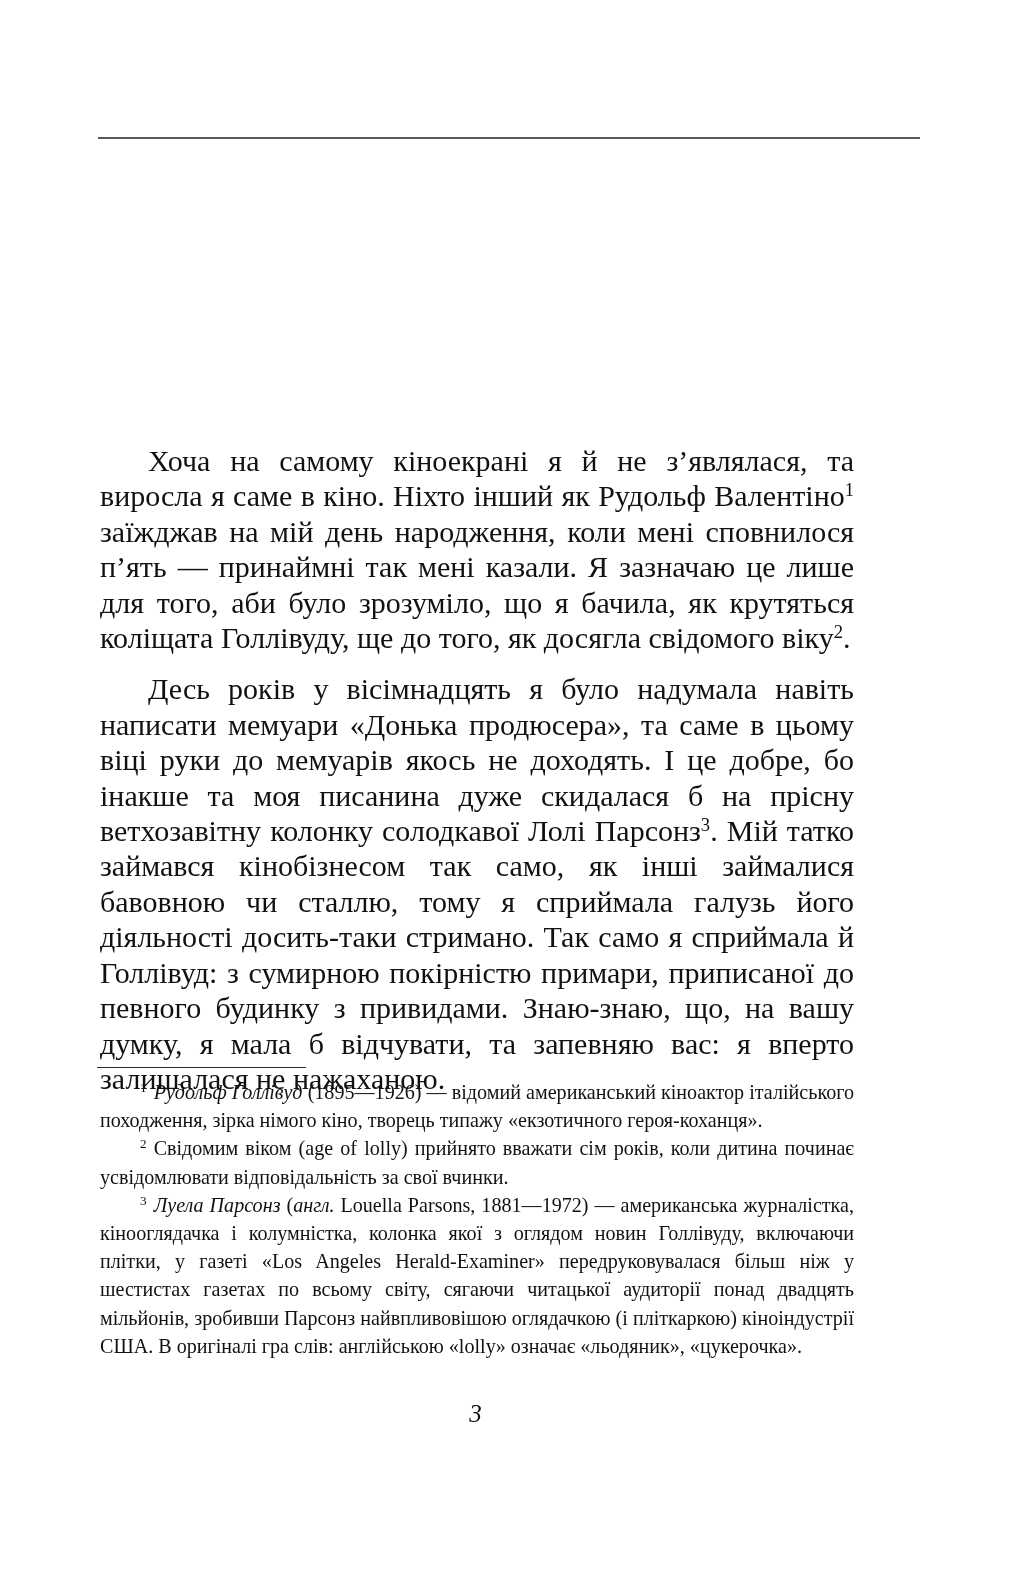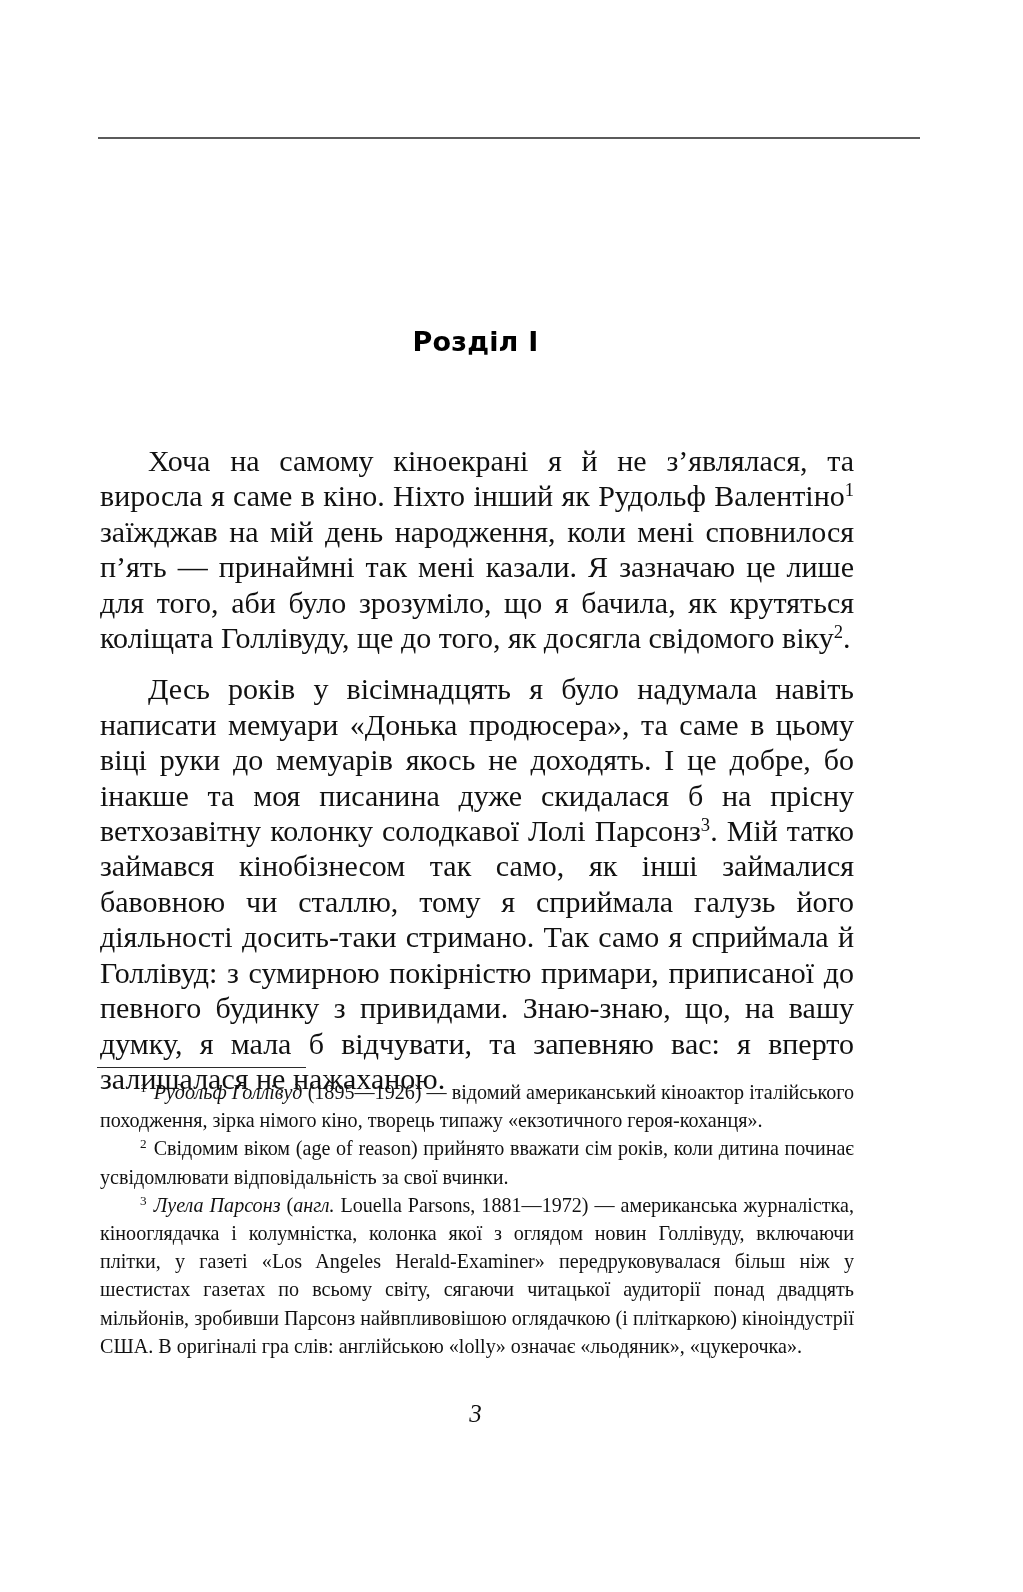--- a/index.html
+++ b/index.html
@@ -122,37 +122,36 @@
     color: #111111;
   }
 </style>
 </head>
 <body>
 
 <div class="page">
 
   <div class="header-rule"></div>
 
-  <div class="chapter-title">Розділ I</div>
 
   <div class="body-block">
 
     <p class="body-par"><span>Хоча на самому кіноекрані я й не з’являлася, та виросла я саме в кіно. Ніхто інший як Рудольф Валентіно</span><sup class="fn-ref">1</sup><span> заїжджав на мій день народження, коли мені сповнилося п’ять — принаймні так мені казали. Я зазначаю це лише для того, аби було зрозуміло, що я бачила, як крутяться коліщата Голлівуду, ще до того, як досягла свідомого віку</span><sup class="fn-ref">2</sup><span>.</span></p>
 
     <p class="body-par"><span>Десь років у вісімнадцять я було надумала навіть написати мемуари «Донька продюсера», та саме в цьому віці руки до мемуарів якось не доходять. І це добре, бо інакше та моя писанина дуже скидалася б на прісну ветхозавітну колонку солодкавої Лолі Парсонз</span><sup class="fn-ref">3</sup><span>. Мій татко займався кінобізнесом так само, як інші займалися бавовною чи сталлю, тому я сприймала галузь його діяльності досить-таки стримано. Так само я сприймала й Голлівуд: з сумирною покірністю примари, приписаної до певного будинку з привидами. Знаю-знаю, що, на вашу думку, я мала б відчувати, та запевняю вас: я вперто залишалася не нажаханою.</span></p>
 
   </div>
 
   <div class="footnote-rule"></div>
 
   <div class="footnotes">
 
     <p class="footnote"><span class="marker">1</span><span class="it">Рудольф Голлівуд</span><span> (1895—1926) — відомий американський кіноактор італійського походження, зірка німого кіно, творець типажу «екзотичного героя-коханця».</span></p>
 
-    <p class="footnote"><span class="marker">2</span><span>Свідомим віком (age of reason) прийнято вважати сім років, коли дитина починає усвідомлювати відповідальність за свої вчинки.</span></p>
+    <p class="footnote"><span class="marker">2</span><span>Свідомим віком (age of lolly) прийнято вважати сім років, коли дитина починає усвідомлювати відповідальність за свої вчинки.</span></p>
 
     <p class="footnote"><span class="marker">3</span><span class="it">Луела Парсонз</span><span> (</span><span class="it">англ.</span><span> Louella Parsons, 1881—1972) — американська журналістка, кінооглядачка і колумністка, колонка якої з оглядом новин Голлівуду, включаючи плітки, у газеті «Los Angeles Herald-Examiner» передруковувалася більш ніж у шестистах газетах по всьому світу, сягаючи читацької аудиторії понад двадцять мільйонів, зробивши Парсонз найвпливовішою оглядачкою (і пліткаркою) кіноіндустрії США. В оригіналі гра слів: англійською «lolly» означає «льодяник», «цукерочка».</span></p>
 
   </div>
 
   <div class="page-number">3</div>
 
 </div>
 
 </body></html>

